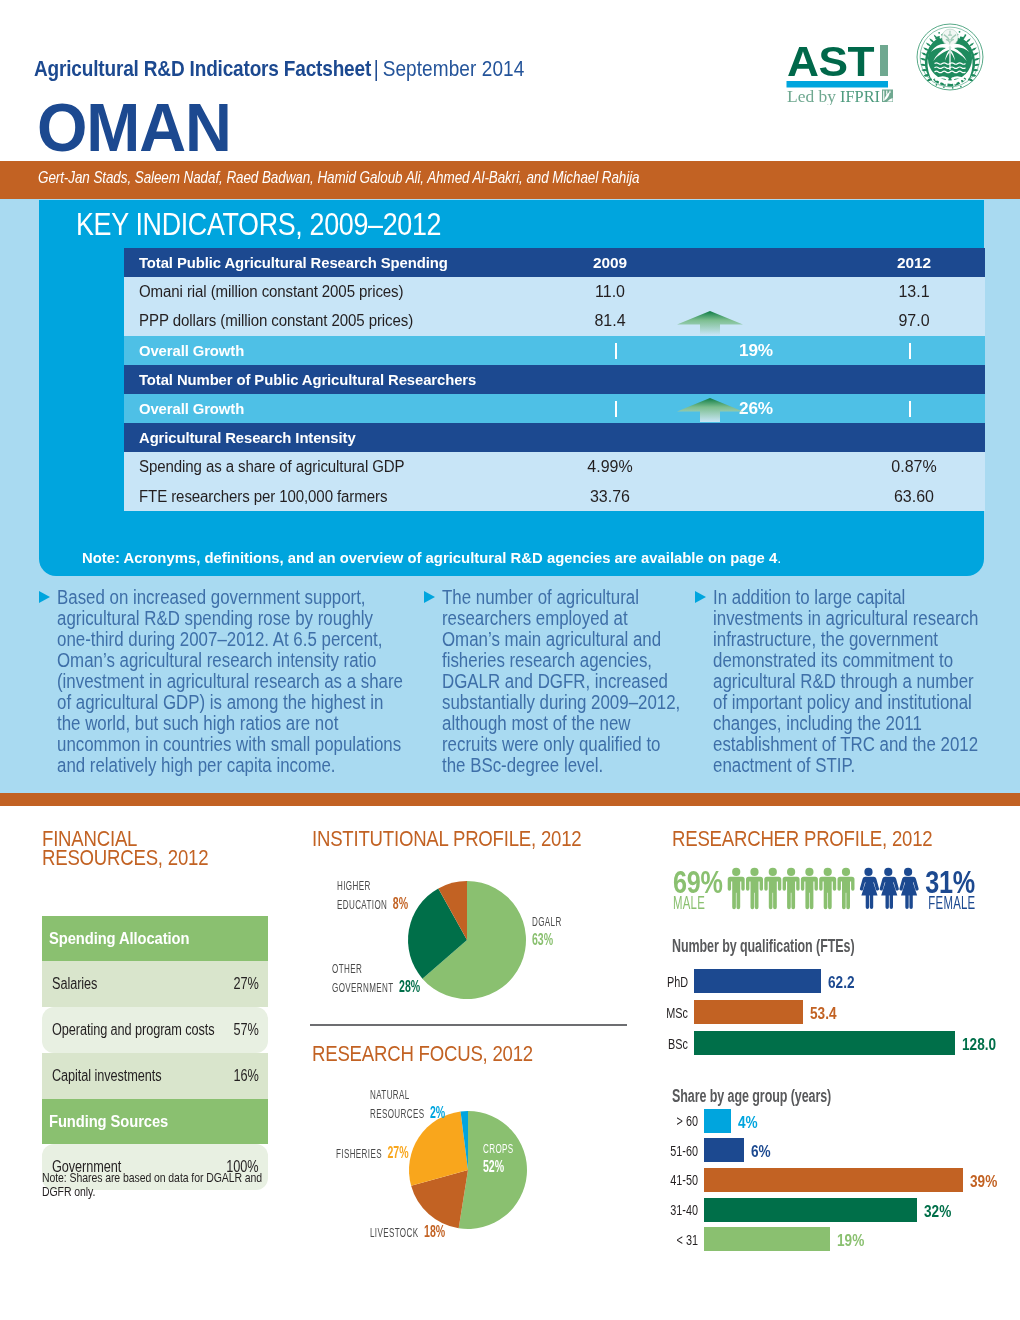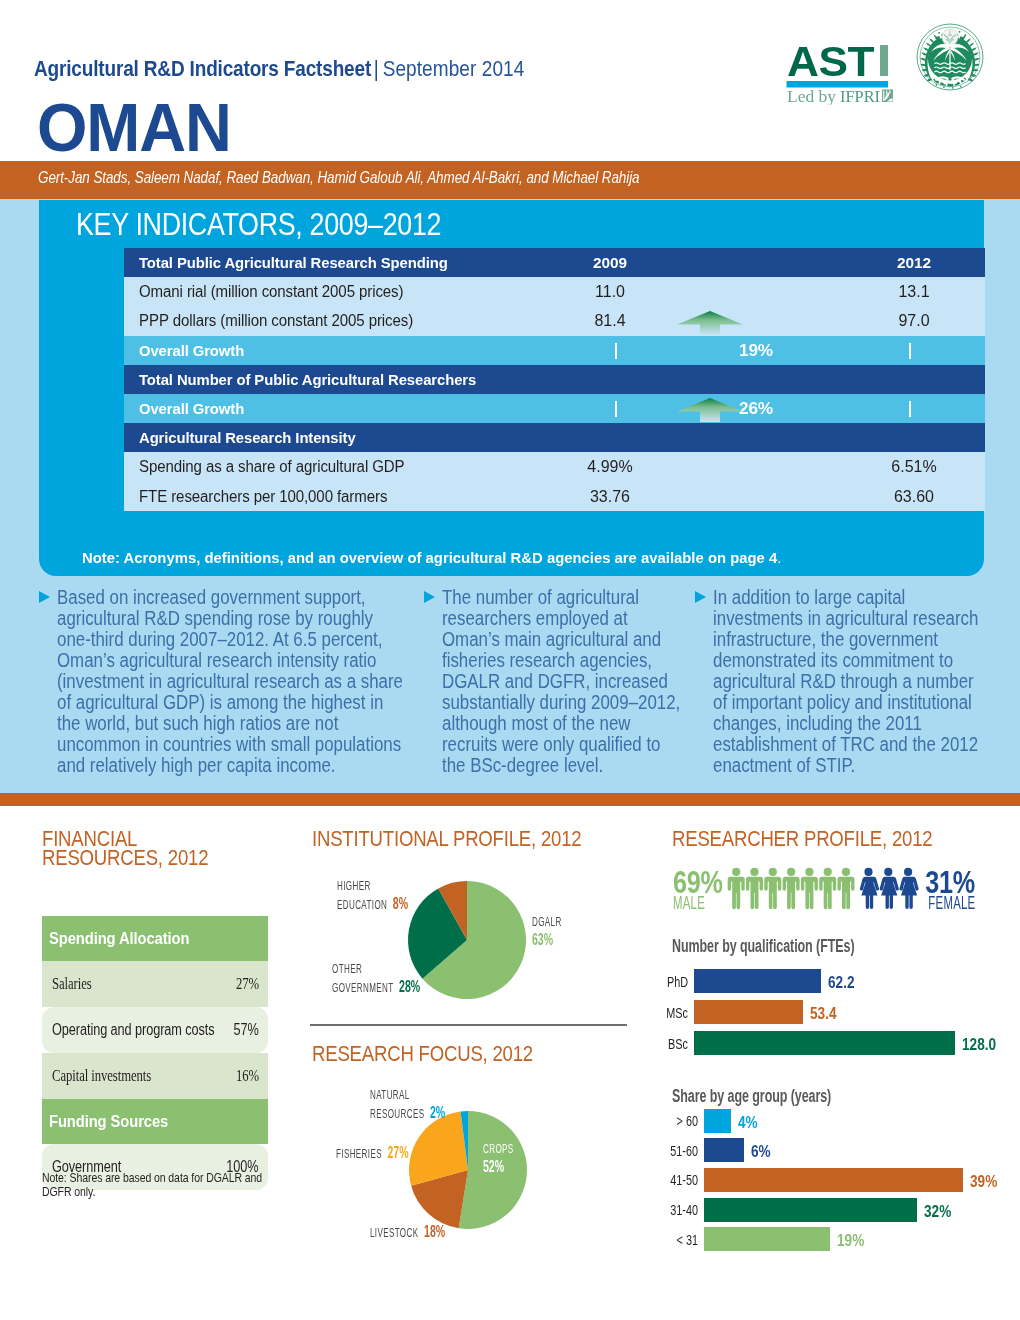--- a/index.html
+++ b/index.html
@@ -64,21 +64,21 @@
   .fin-hdr{background:#8AC070;color:#fff;font-weight:bold;font-size:16.4px;
            height:45px;line-height:45px;padding-left:7px;box-sizing:border-box;
            letter-spacing:-0.1px;white-space:nowrap;}
   .fin-hdr span{display:inline-block;transform:scaleX(0.90);transform-origin:left center;}
   .fin-row{height:46px;line-height:46px;box-sizing:border-box;position:relative;
            font-size:16px;color:#231F20;letter-spacing:-0.1px;white-space:nowrap;}
   .fin-row span{display:inline-block;position:absolute;top:0;
                 transform:scaleX(0.795);}
   .fin-row span.lbl{left:10px;transform-origin:left center;}
   .fin-row span.val{right:9px;transform-origin:right center;}
-  .fin-a{background:#D9E5CC;font-family:Liberation Serif, serif;}
+  .fin-a{background:#D9E5CC;}
   .fin-b{background:#E8F0E2;border-radius:12px;}
   #fin-note{position:absolute;left:42px;top:1171px;width:290px;font-size:13.4px;
             line-height:13.9px;color:#231F20;letter-spacing:-0.1px;
             transform:scaleX(0.784);transform-origin:left top;}
 
   #divider{position:absolute;left:310px;top:1024px;width:317px;height:1.6px;background:#6D6E71;}
 
   .pie-lab{position:absolute;font-size:13px;color:#4A4A4A;line-height:17.5px;
            font-family:"Liberation Sans",sans-serif;white-space:nowrap;
            transform:scaleX(0.62);letter-spacing:0.6px;}
@@ -269,21 +269,21 @@
       <span class="tick" style="left: 491px;"></span>
       <span class="tick" style="left: 785px;"></span>
       <span class="gval">26%</span>
     </div>
     <div class="ktrow hdr">
       <div class="c1">Agricultural Research Intensity</div>
     </div>
     <div class="ktrow light">
       <div class="c1">Spending as a share of agricultural GDP</div>
       <div class="c2">4.99%</div>
-      <div class="c3">6.51%</div>
+      <div class="c3">0.87%</div>
     </div>
     <div class="ktrow light">
       <div class="c1">FTE researchers per 100,000 farmers</div>
       <div class="c2">33.76</div>
       <div class="c3">63.60</div>
     </div>
   </div>
 
 <div class="abs" id="note"><span>Note: Acronyms, definitions, and an overview of agricultural R&amp;D agencies are available on page 4</span><span class="reg">.</span></div>
 

